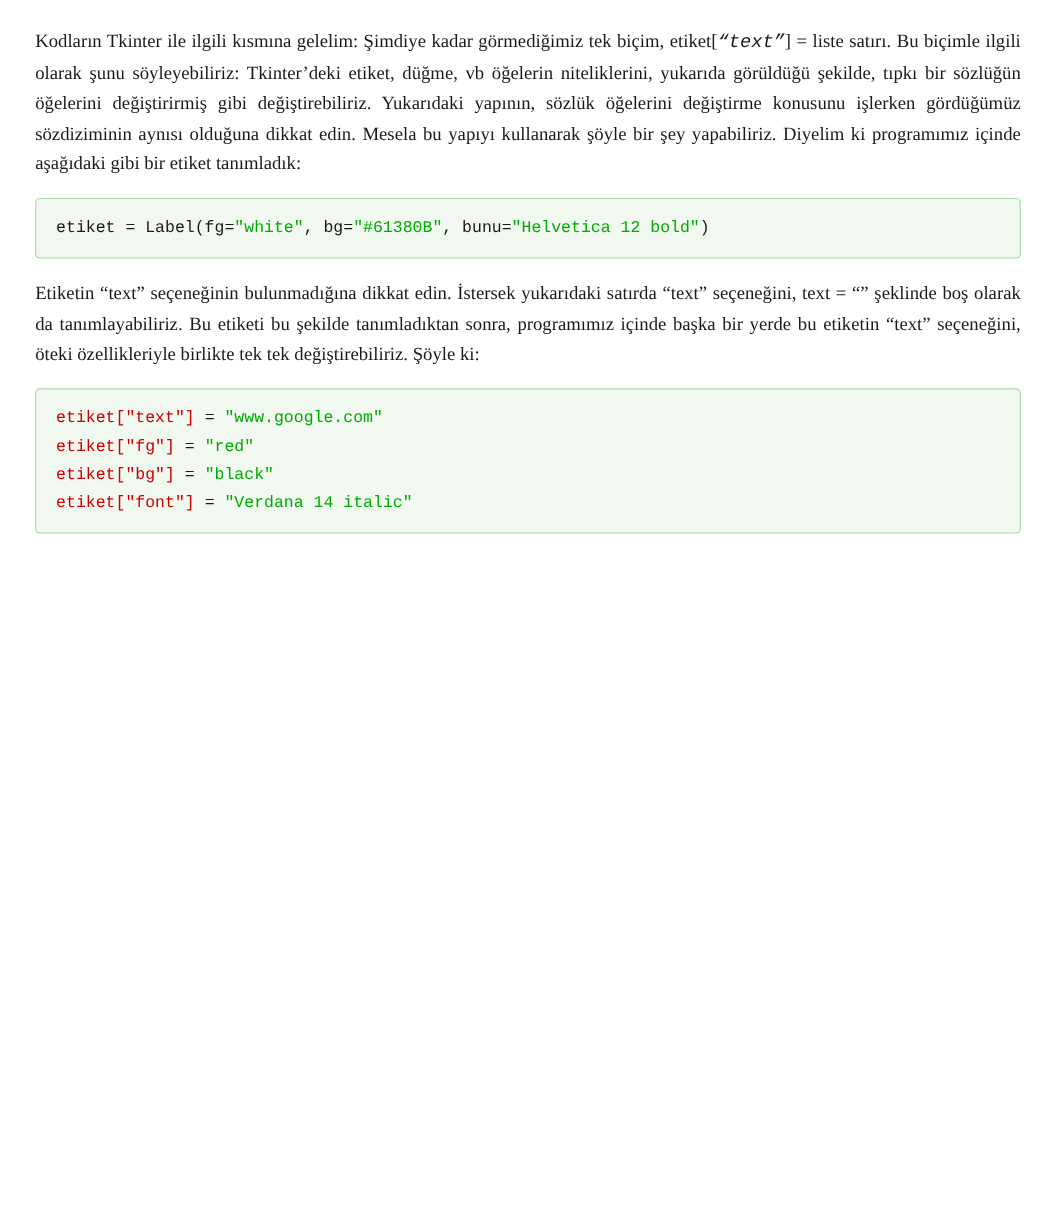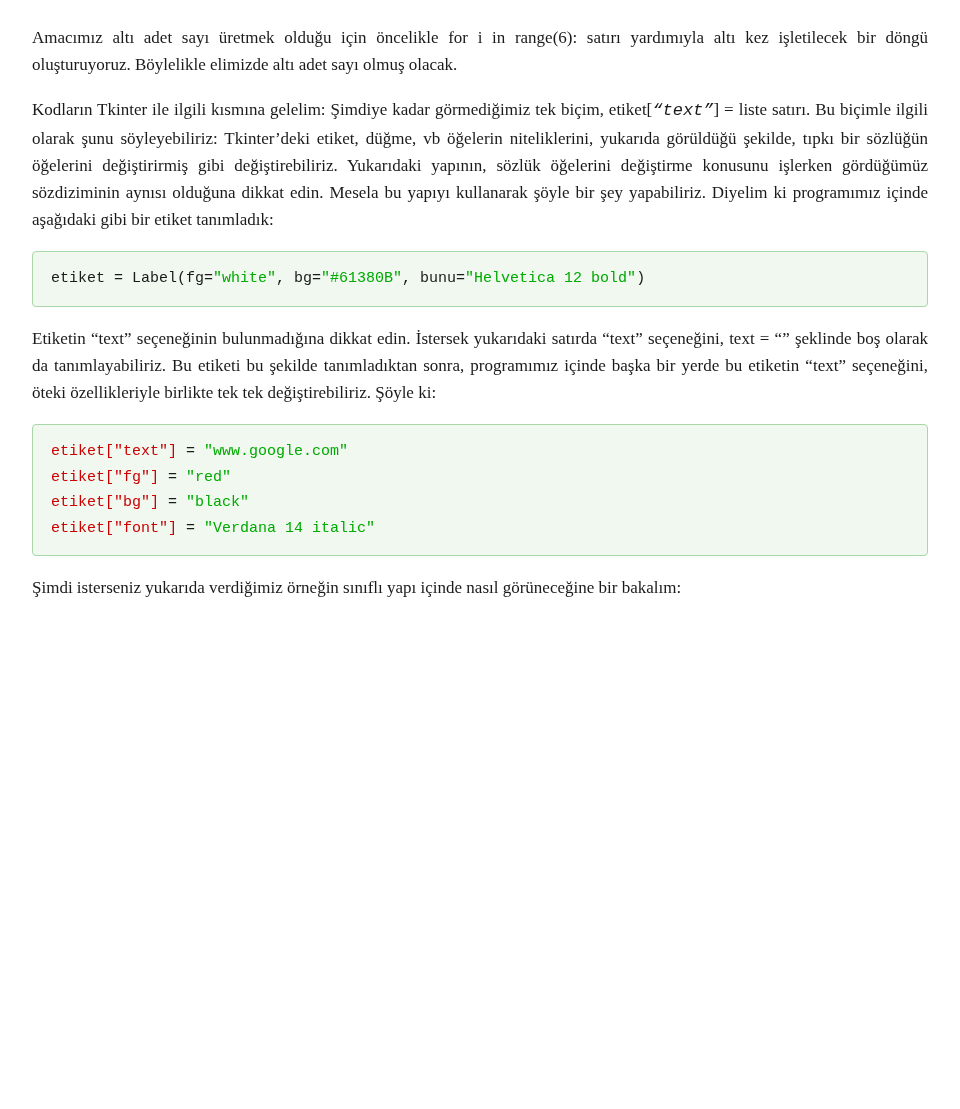--- a/index.html
+++ b/index.html
@@ -44,21 +44,20 @@
 
     .code-line {
       display: block;
     }
   </style>
 </head>
 <body>
 
 <div class="content-wrapper">
 
-  <p class="paragraph">Amacımız altı adet sayı üretmek olduğu için öncelikle for i in range(6): satırı yardımıyla altı kez işletilecek bir döngü oluşturuyoruz. Böylelikle elimizde altı adet sayı olmuş olacak.</p>
 
 
   <p class="paragraph">
     Kodların Tkinter ile ilgili kısmına gelelim: Şimdiye kadar görmediğimiz tek biçim, etiket[<span style="font-family: 'Courier New', monospace; font-style: italic;">“text”</span>] = liste satırı. Bu biçimle ilgili olarak şunu söyleyebiliriz: Tkinter’deki etiket, düğme, vb öğelerin niteliklerini, yukarıda görüldüğü şekilde, tıpkı bir sözlüğün öğelerini değiştirirmiş gibi değiştirebiliriz. Yukarıdaki yapının, sözlük öğelerini değiştirme konusunu işlerken gördüğümüz sözdiziminin aynısı olduğuna dikkat edin. Mesela bu yapıyı kullanarak şöyle bir şey yapabiliriz. Diyelim ki programımız içinde aşağıdaki gibi bir etiket tanımladık:
   </p>
 
   <div class="code-block cb1">
     <span class="code-line">
       <span>etiket = Label(fg=</span><span style="color:#00aa00;">"white"</span><span>, bg=</span><span style="color:#00aa00;">"#61380B"</span><span>, bunu=</span><span style="color:#00aa00;">"Helvetica 12 bold"</span><span>)</span>
     </span>
@@ -76,15 +75,14 @@
       <span style="color:#cc0000;">etiket["fg"]</span><span> = </span><span style="color:#00aa00;">"red"</span>
     </span>
     <span class="code-line">
       <span style="color:#cc0000;">etiket["bg"]</span><span> = </span><span style="color:#00aa00;">"black"</span>
     </span>
     <span class="code-line">
       <span style="color:#cc0000;">etiket["font"]</span><span> = </span><span style="color:#00aa00;">"Verdana 14 italic"</span>
     </span>
   </div>
 
-  <p class="paragraph">Şimdi isterseniz yukarıda verdiğimiz örneğin sınıflı yapı içinde nasıl görüneceğine bir bakalım:</p>
 
 </div>
 
 </body></html>

